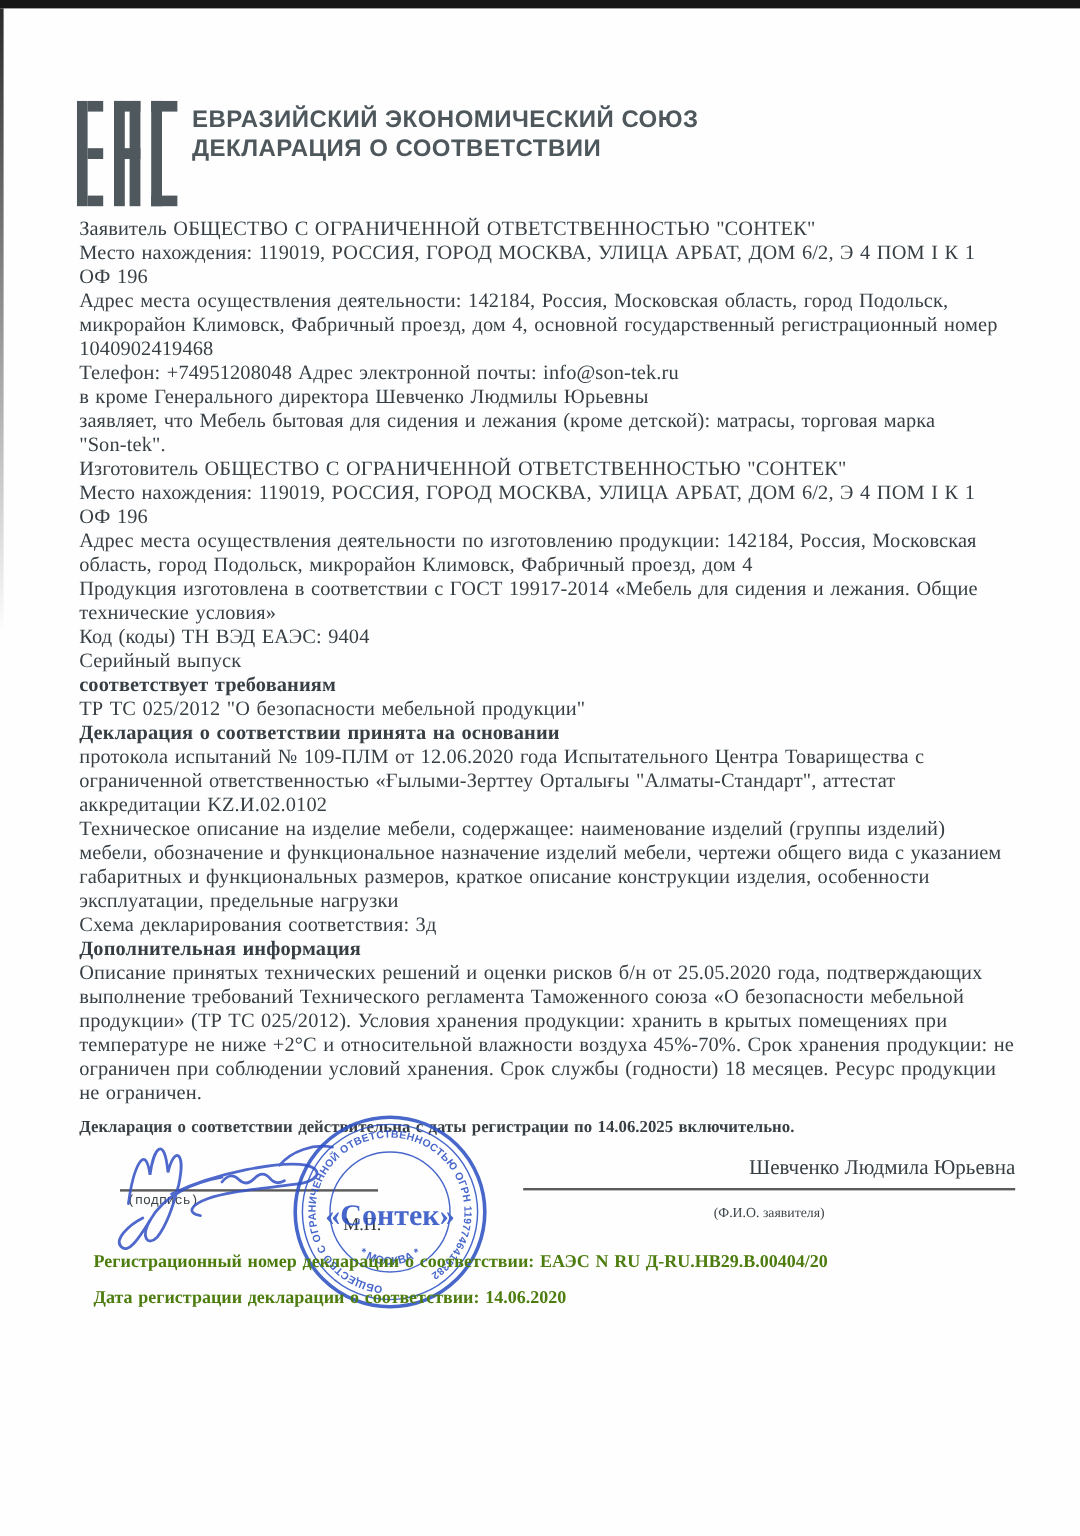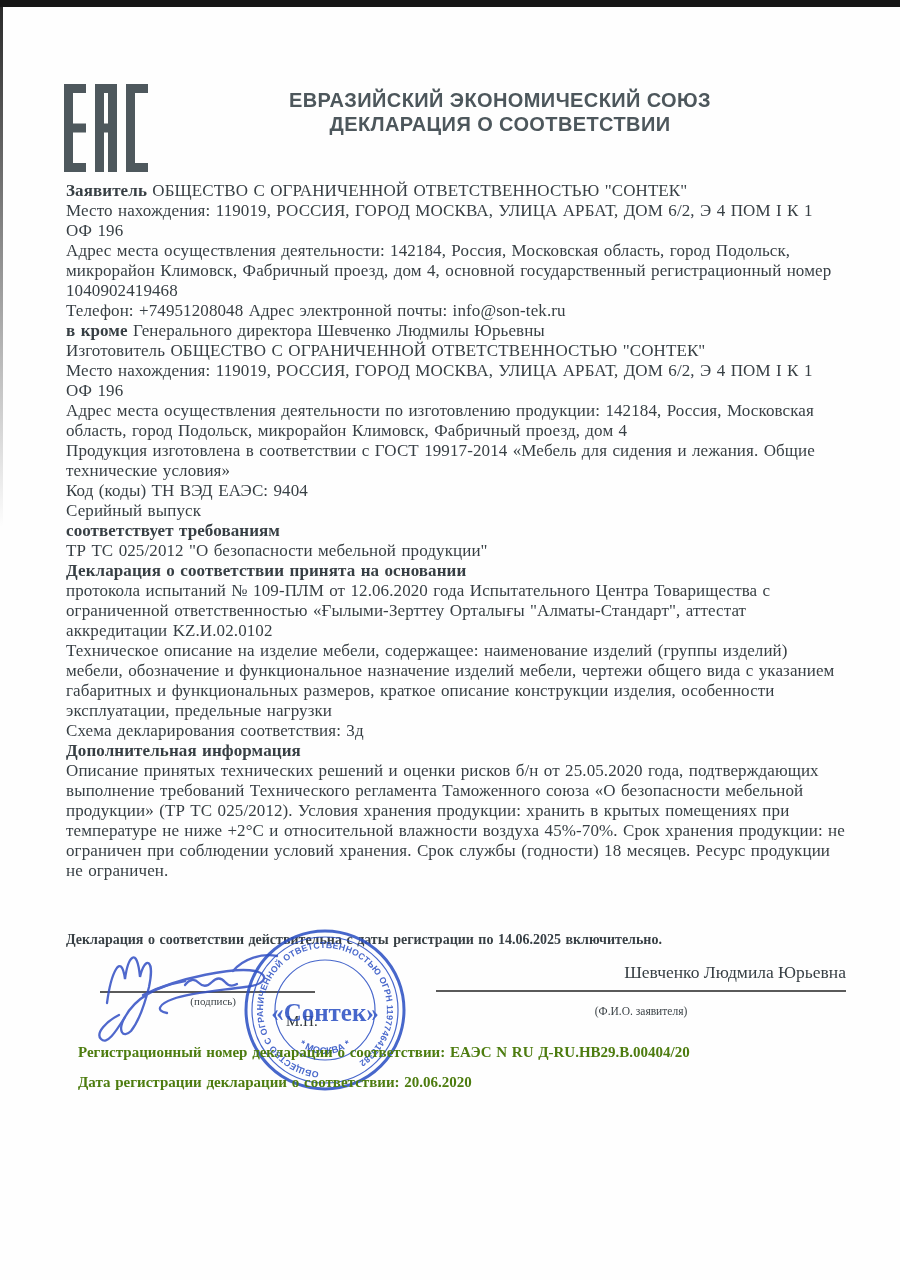--- a/index.html
+++ b/index.html
@@ -6,39 +6,39 @@
   body{width:900px;height:1280px;background:#ffffff;overflow:hidden;
        font-family:"Liberation Serif","DejaVu Serif",serif;}
   .page{position:relative;width:900px;height:1280px;background:#fefefe;}
 
   .top-edge{position:absolute;left:0;top:0;width:900px;height:7px;background:#161616;}
   .left-edge{position:absolute;left:0;top:7px;width:3px;height:520px;
              background:linear-gradient(#2a2a2a,rgba(42,42,42,0));}
 
   .eac{position:absolute;left:64px;top:84px;}
 
-  .header{position:absolute;left:160px;top:88px;width:680px;text-align:center;
+  .header{position:absolute;left:160px;top:88px;width:680px;text-align:left;
           font-family:"Liberation Sans","DejaVu Sans",sans-serif;
           font-weight:bold;font-size:20px;line-height:24px;color:#4d575c;letter-spacing:.4px;}
 
   .body-text{position:absolute;left:66px;top:181px;width:802px;
              font-size:17px;line-height:20px;color:#373f44;word-spacing:1px;letter-spacing:.1px;}
   .para{margin:0;white-space:pre-line;}
   .para.b-all{font-weight:bold;}
-  .para b{font-weight:bold;text-align:center;}
+  .para b{font-weight:normal;text-align:center;}
 
   .validity{position:absolute;left:66px;top:930px;width:802px;margin:0;
             font-size:14px;line-height:20px;font-weight:bold;color:#373f44;word-spacing:1px;}
 
   .rule{position:absolute;height:2px;background:#5a5a5a;}
   .rule.sig{left:100px;top:991px;width:215px;}
   .rule.name{left:436px;top:990px;width:410px;}
 
-  .sig-caption{position:absolute;left:106px;top:995px;width:130px;text-align:right;
-               font-size:11px;color:#3c4347;}
+  .sig-caption{position:absolute;left:106px;top:995px;width:130px;text-align:left;
+               font-size:11px;color:#3c4347;font-family:Liberation Mono, monospace;}
   .name-caption{position:absolute;left:436px;top:995px;width:410px;text-align:center;
                 font-size:11.5px;color:#3c4347;margin-top:10px;}
   .applicant-name{position:absolute;left:436px;top:962px;width:410px;text-align:right;
                   font-size:17.5px;color:#373f44;}
   .mp{position:absolute;left:286px;top:1013px;font-size:15px;color:#30373b;}
 
   .signature{position:absolute;left:85px;top:935px;opacity:.88;}
   .stamp{position:absolute;left:240px;top:925px;opacity:.87;}
   .stamp .ring{fill:#2d51c4;font-family:"Liberation Sans","DejaVu Sans",sans-serif;
                font-weight:bold;letter-spacing:.25px;}
@@ -81,20 +81,22 @@
 
   <div class="body-text">
       <p class="para"><b>Заявитель</b> ОБЩЕСТВО С ОГРАНИЧЕННОЙ ОТВЕТСТВЕННОСТЬЮ "СОНТЕК"</p>
       <p class="para">Место нахождения: 119019, РОССИЯ, ГОРОД МОСКВА, УЛИЦА АРБАТ, ДОМ 6/2, Э 4 ПОМ I К 1
 ОФ 196</p>
       <p class="para">Адрес места осуществления деятельности: 142184, Россия, Московская область, город Подольск,
 микрорайон Климовск, Фабричный проезд, дом 4, основной государственный регистрационный номер
 1040902419468</p>
       <p class="para">Телефон: +74951208048 Адрес электронной почты: info@son-tek.ru</p>
       <p class="para"><b>в кроме</b> Генерального директора Шевченко Людмилы Юрьевны</p>
+      <p class="para"><b>заявляет, что</b> Мебель бытовая для сидения и лежания (кроме детской): матрасы, торговая марка
+"Son-tek".</p>
       <p class="para">Изготовитель ОБЩЕСТВО С ОГРАНИЧЕННОЙ ОТВЕТСТВЕННОСТЬЮ "СОНТЕК"</p>
       <p class="para">Место нахождения: 119019, РОССИЯ, ГОРОД МОСКВА, УЛИЦА АРБАТ, ДОМ 6/2, Э 4 ПОМ I К 1
 ОФ 196</p>
       <p class="para">Адрес места осуществления деятельности по изготовлению продукции: 142184, Россия, Московская
 область, город Подольск, микрорайон Климовск, Фабричный проезд, дом 4</p>
       <p class="para">Продукция изготовлена в соответствии с ГОСТ 19917-2014 «Мебель для сидения и лежания. Общие
 технические условия»</p>
       <p class="para">Код (коды) ТН ВЭД ЕАЭС: 9404</p>
       <p class="para">Серийный выпуск</p>
       <p class="para b-all">соответствует требованиям</p>
@@ -149,15 +151,15 @@
     <text class="ring" font-size="8.8">
       <textPath href="#ringPath" startOffset="6">ОБЩЕСТВО С ОГРАНИЧЕННОЙ ОТВЕТСТВЕННОСТЬЮ ОГРН 1197746415382</textPath>
     </text>
     <text class="ring" font-size="9.5" text-anchor="middle">
       <textPath href="#bottomArc" startOffset="50%">* МОСКВА *</textPath>
     </text>
     <text x="85" y="96" text-anchor="middle" class="center">«Сонтек»</text>
   </svg>
 
   <p class="reg num"><b>Регистрационный номер декларации о соответствии:</b> <b>ЕАЭС N RU Д-RU.НВ29.В.00404/20</b></p>
-  <p class="reg date"><b>Дата регистрации декларации о соответствии:</b> <b>20.06.2020</b></p>
+  <p class="reg date"><b>Дата регистрации декларации о соответствии:</b> <b>14.06.2020</b></p>
 
 </div>
 
 </body></html>

